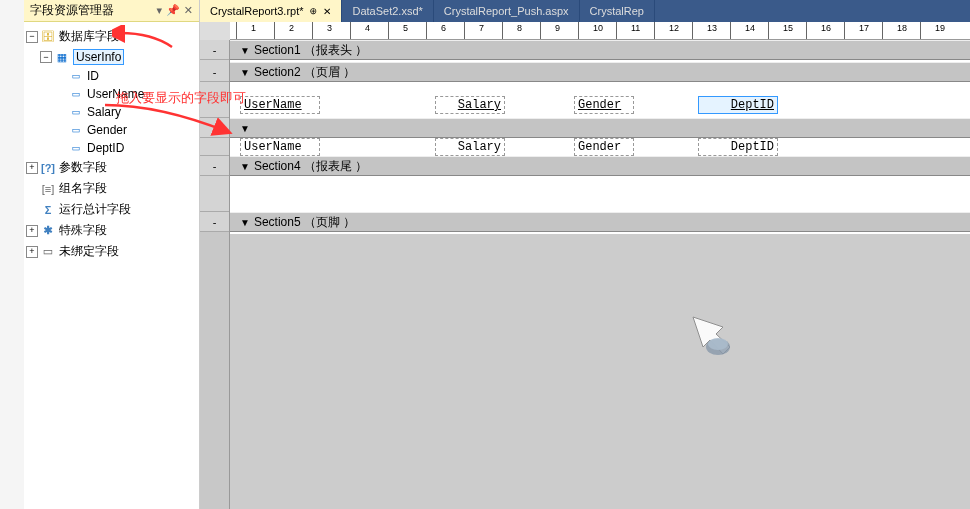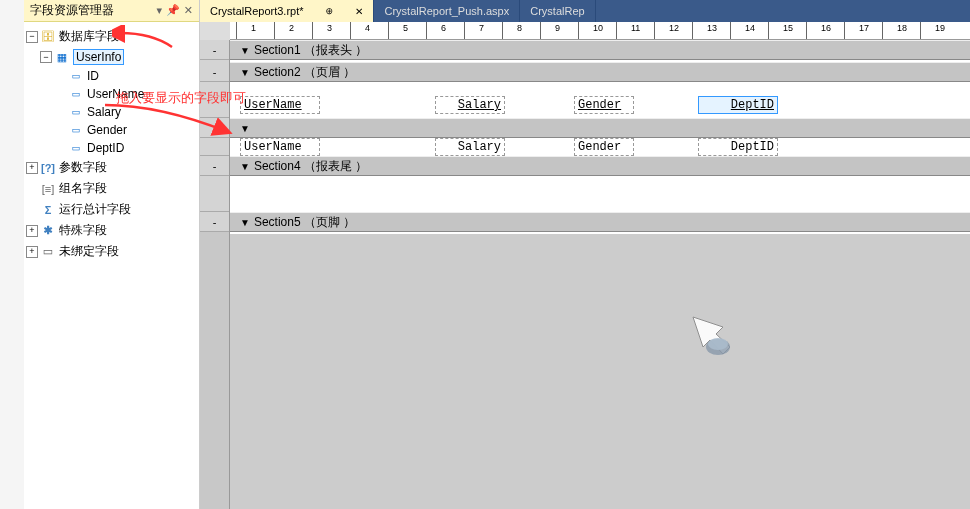--- a/index.html
+++ b/index.html
@@ -31,21 +31,21 @@
     .q-icon { color: #4080c0; font-weight: bold; }
     .group-icon { color: #666; }
     .sum-icon { color: #4080c0; font-weight: bold; }
     .special-icon { color: #4080c0; font-weight: bold; }
     .unbound-icon { color: #666; }
     
     
     .main-area { flex: 1; display: flex; flex-direction: column; background: #ddd; overflow: hidden; }
     
     .tabs-bar { display: flex; background: #3a5a8a; height: 22px; align-items: stretch; overflow: hidden; }
-    .tab { padding: 3px 10px; color: #ddd; font-size: 11px; border-right: 1px solid #2a4a7a; display: flex; align-items: center; gap: 22px; cursor: pointer; white-space: nowrap; }
+    .tab { padding: 3px 10px; color: #ddd; font-size: 11px; border-right: 1px solid #2a4a7a; display: flex; align-items: center; gap: 6px; cursor: pointer; white-space: nowrap; }
     .tab.active { background: #fff6c8; color: #000; }
     .tab-close { font-size: 10px; }
     .tab-pin { font-size: 9px; }
     
     .ruler { height: 18px; background: #fff; border-bottom: 1px solid #999; position: relative; font-size: 9px; overflow: hidden; margin-left: 30px; }
     .ruler-marks { position: absolute; top: 0; left: 6px; display: flex; }
     .ruler-unit { width: 38px; position: relative; border-left: 1px solid #666; height: 18px; }
     .ruler-unit::before { content: attr(data-n); position: absolute; left: 14px; top: 1px; font-size: 9px; }
     
     .design-surface { flex: 1; display: flex; background: #ccc; overflow: hidden; }
@@ -150,20 +150,23 @@
       </div>
     </div>
   </div>
 
   <div class="main-area">
     <div class="tabs-bar">
       <div class="tab active">
         <span>CrystalReport3.rpt*</span>
         <span class="tab-pin">⊕</span>
         <span class="tab-close">✕</span>
+      </div>
+      <div class="tab">
+        <span>DataSet2.xsd*</span>
       </div>
       <div class="tab">
         <span>CrystalReport_Push.aspx</span>
       </div>
       <div class="tab">
         <span>CrystalRep</span>
       </div>
     </div>
 
     <div class="ruler">

